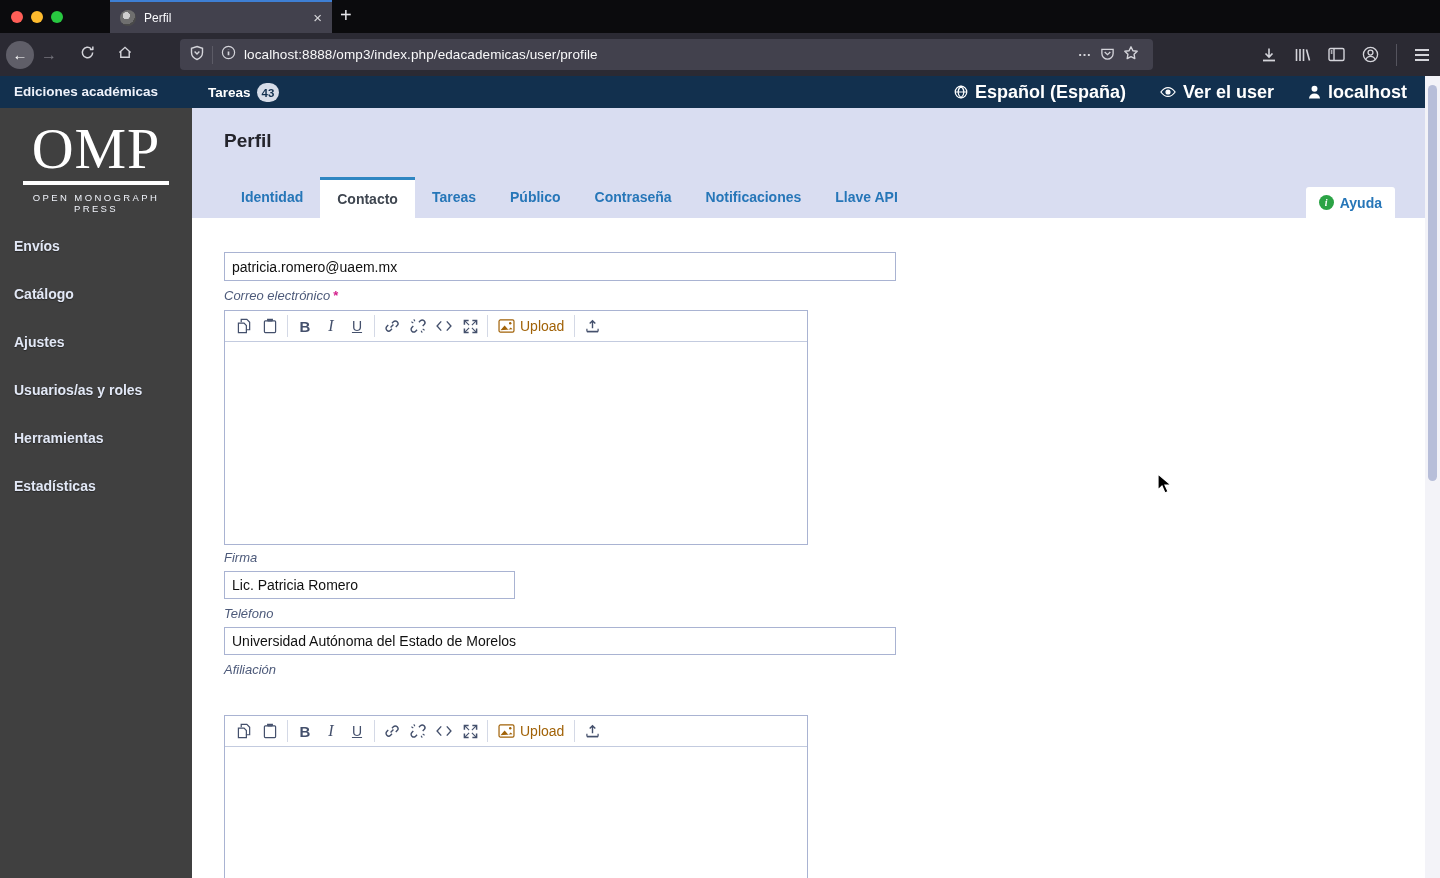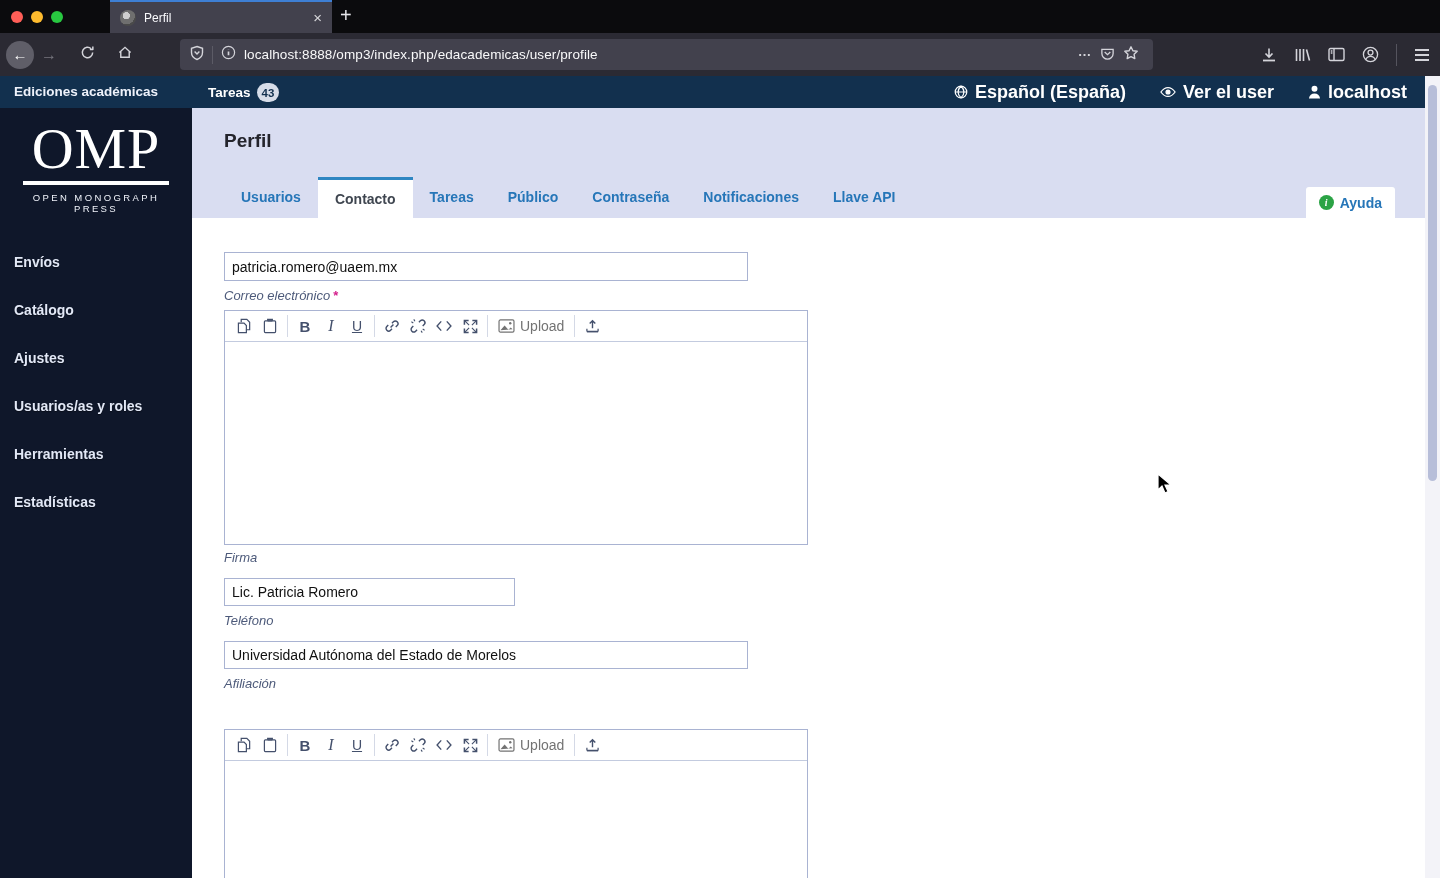--- a/index.html
+++ b/index.html
@@ -41,61 +41,61 @@
   .press-name { position:absolute; left:14px; top:8px; font-size:13.5px; font-weight:bold; }
   .tasks { position:absolute; left:208px; top:7px; display:flex; align-items:center; gap:6px;
            font-size:13.5px; font-weight:bold; color:#fff; }
   .badge { background:#d7dde9; color:#12304e; border-radius:10px; min-width:20px; height:19px;
            display:flex; align-items:center; justify-content:center; font-size:11.5px; font-weight:bold; padding:0 5px; }
   .topbar-right { position:absolute; right:18px; top:0; height:32px; display:flex; align-items:center; gap:34px; }
   .tb-item { display:flex; align-items:center; gap:7px; font-size:18px; font-weight:bold; color:#fff; }
   .tb-item svg { display:block; }
 
   .pkp-body { display:flex; height:770px; }
-  .sidebar { width:192px; background:#0f172a; flex:none; }
+  .sidebar { width:192px; background:#404040; flex:none; }
   .logo { margin:15px auto 0; width:160px; text-align:center; color:#fff; }
   .logo .omp { font-family:"Liberation Serif", serif; font-size:58px; line-height:52px; letter-spacing:1px; }
   .logo .rule { height:4px; background:#fff; margin:6px 7px 7px; }
   .logo .sub { font-size:9.5px; letter-spacing:2.4px; color:#f0f3fa; }
-  .nav { margin-top:40px; }
+  .nav { margin-top:24px; }
   .nav-item { padding:0 14px; height:17px; margin-bottom:31px; color:#e2e8f6; font-size:14px;
               font-weight:bold; text-shadow:0 1px 1px rgba(0,0,0,.4); }
 
   .main { flex:1; background:#fff; display:flex; flex-direction:column; }
   .page-header { height:110px; background:#d9ddf1; position:relative; flex:none; }
   .page-title { position:absolute; left:32px; top:22px; font-size:19px; font-weight:bold; color:#24242c; }
   .tabs { position:absolute; left:32px; bottom:0; display:flex; align-items:flex-end; height:44px; }
   .tab { padding:0 17px; line-height:41px; font-size:14px; font-weight:bold; color:#2676b8; }
   .tab.active { background:#fff; color:#3f4650; border-top:3px solid #2f86c2; line-height:38px;
                 box-shadow:0 3px 0 #fff; }
   .help-tab { position:absolute; right:30px; bottom:0; height:31px; background:#fff;
               border-radius:3px 3px 0 0; display:flex; align-items:center; gap:6px; padding:0 13px;
               font-size:14px; font-weight:bold; color:#2676b8; box-shadow:0 3px 0 #fff; }
   .help-i { width:15px; height:15px; border-radius:50%; background:#2ba345; color:#fff; font-size:10px;
             font-weight:bold; display:flex; align-items:center; justify-content:center;
             font-family:"Liberation Serif", serif; font-style:italic; }
 
   .content { padding-left:32px; flex:1; overflow:hidden; }
-  .field-input { display:block; border:1px solid #a9b3d2; height:29px; width:524px; padding:0 7px;
+  .field-input { display:block; border:1px solid #a9b3d2; height:29px; width:672px; padding:0 7px;
                  font-size:14px; color:#101010; font-family:"Liberation Sans", sans-serif; background:#fff; }
   .field-label { font-size:13px; font-style:italic; color:#4d5a7a; margin-top:7px; height:14px; }
   .req { color:#d4208c; font-style:normal; font-weight:bold; margin-left:3px; }
-  .mt34{margin-top:34px}.mt8{margin-top:8px}.mt5{margin-top:5px}.mt7{margin-top:14px}.mt39{margin-top:39px}
+  .mt34{margin-top:34px}.mt8{margin-top:8px}.mt5{margin-top:5px}.mt7{margin-top:7px}.mt39{margin-top:39px}
   .w290{width:291px}
 
   .editor { width:584px; border:1px solid #a9b3d2; background:#fff; }
   .ed-toolbar { height:31px; border-bottom:1px solid #c3cbdf; display:flex; align-items:center; padding:0 6px; }
   .ed-btn { width:26px; height:24px; display:flex; align-items:center; justify-content:center;
             color:#44506c; flex:none; }
   .ed-btn svg{display:block;}
   .ed-sep { width:1px; height:22px; background:#d4d9e6; margin:0 4px; flex:none; }
   .ed-b { font-weight:bold; font-size:15px; }
   .ed-i { font-style:italic; font-family:"Liberation Serif",serif; font-size:16px; }
   .ed-u { text-decoration:underline; font-size:14px; }
-  .ed-upload { display:flex; align-items:center; gap:5px; color:#737373; font-size:14px; padding:0 6px; }
+  .ed-upload { display:flex; align-items:center; gap:5px; color:#a16207; font-size:14px; padding:0 6px; }
   .ed-body1 { height:202px; }
   .ed-body2 { height:132px; }
 
   
   .scroll-track { position:absolute; top:76px; right:0; width:15px; bottom:0; background:#f3f3f8; }
   .scroll-thumb { position:absolute; top:9px; left:3px; width:9px; height:396px; border-radius:5px; background:#b7bed9; }
 
   .cursor { position:absolute; left:1157px; top:473px; }
 </style>
 </head>
@@ -247,21 +247,21 @@
         <div class="nav-item">Usuarios/as y roles</div>
         <div class="nav-item">Herramientas</div>
         <div class="nav-item">Estadísticas</div>
       </div>
     </div>
 
     <div class="main">
       <div class="page-header">
         <div class="page-title">Perfil</div>
         <div class="tabs">
-          <div class="tab">Usuarios</div>
+          <div class="tab">Identidad</div>
           <div class="tab active">Contacto</div>
           <div class="tab">Tareas</div>
           <div class="tab">Público</div>
           <div class="tab">Contraseña</div>
           <div class="tab">Notificaciones</div>
           <div class="tab">Llave API</div>
         </div>
         <div class="help-tab">
           <span class="help-i">i</span>
           <span>Ayuda</span>

